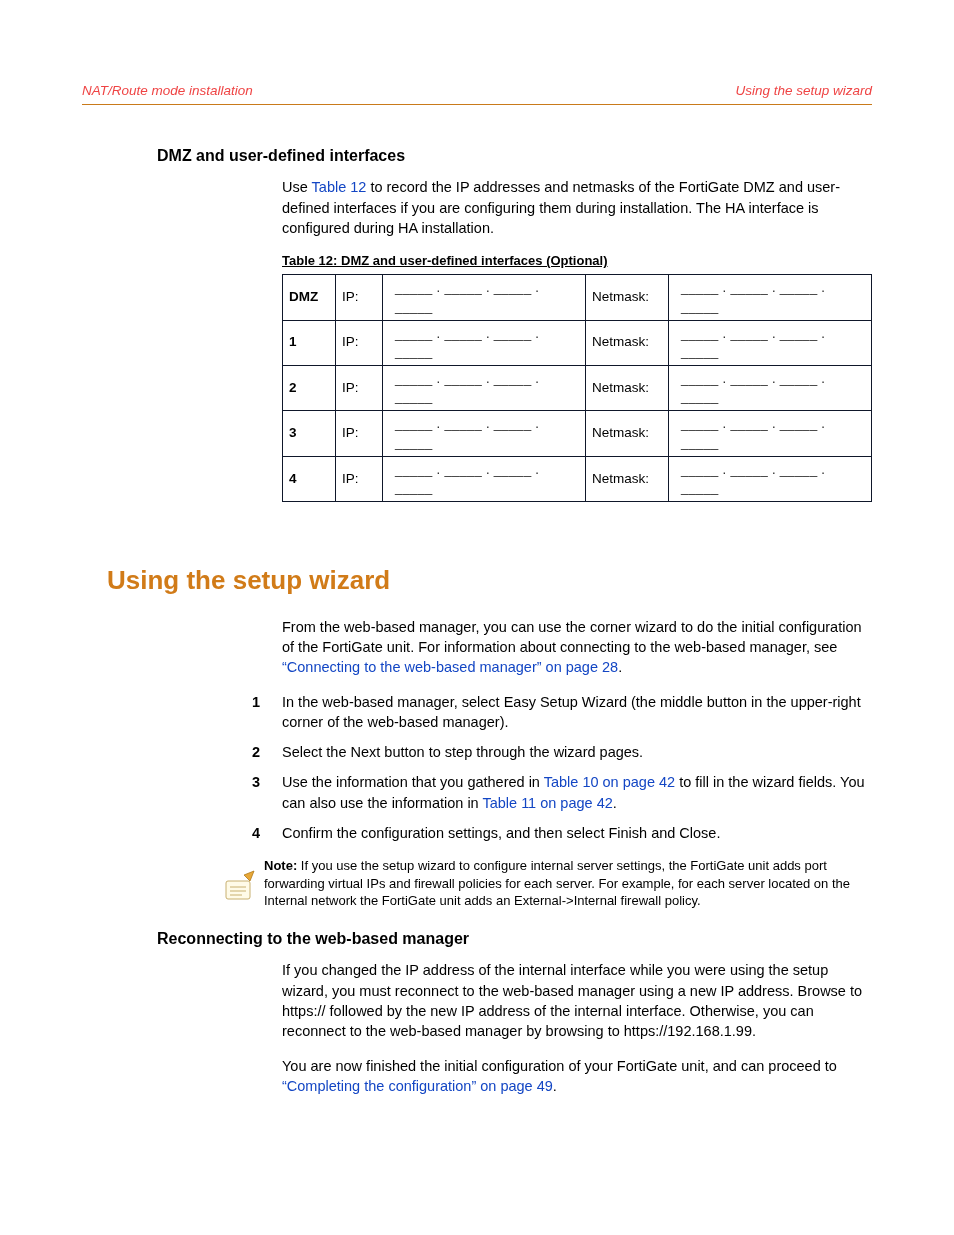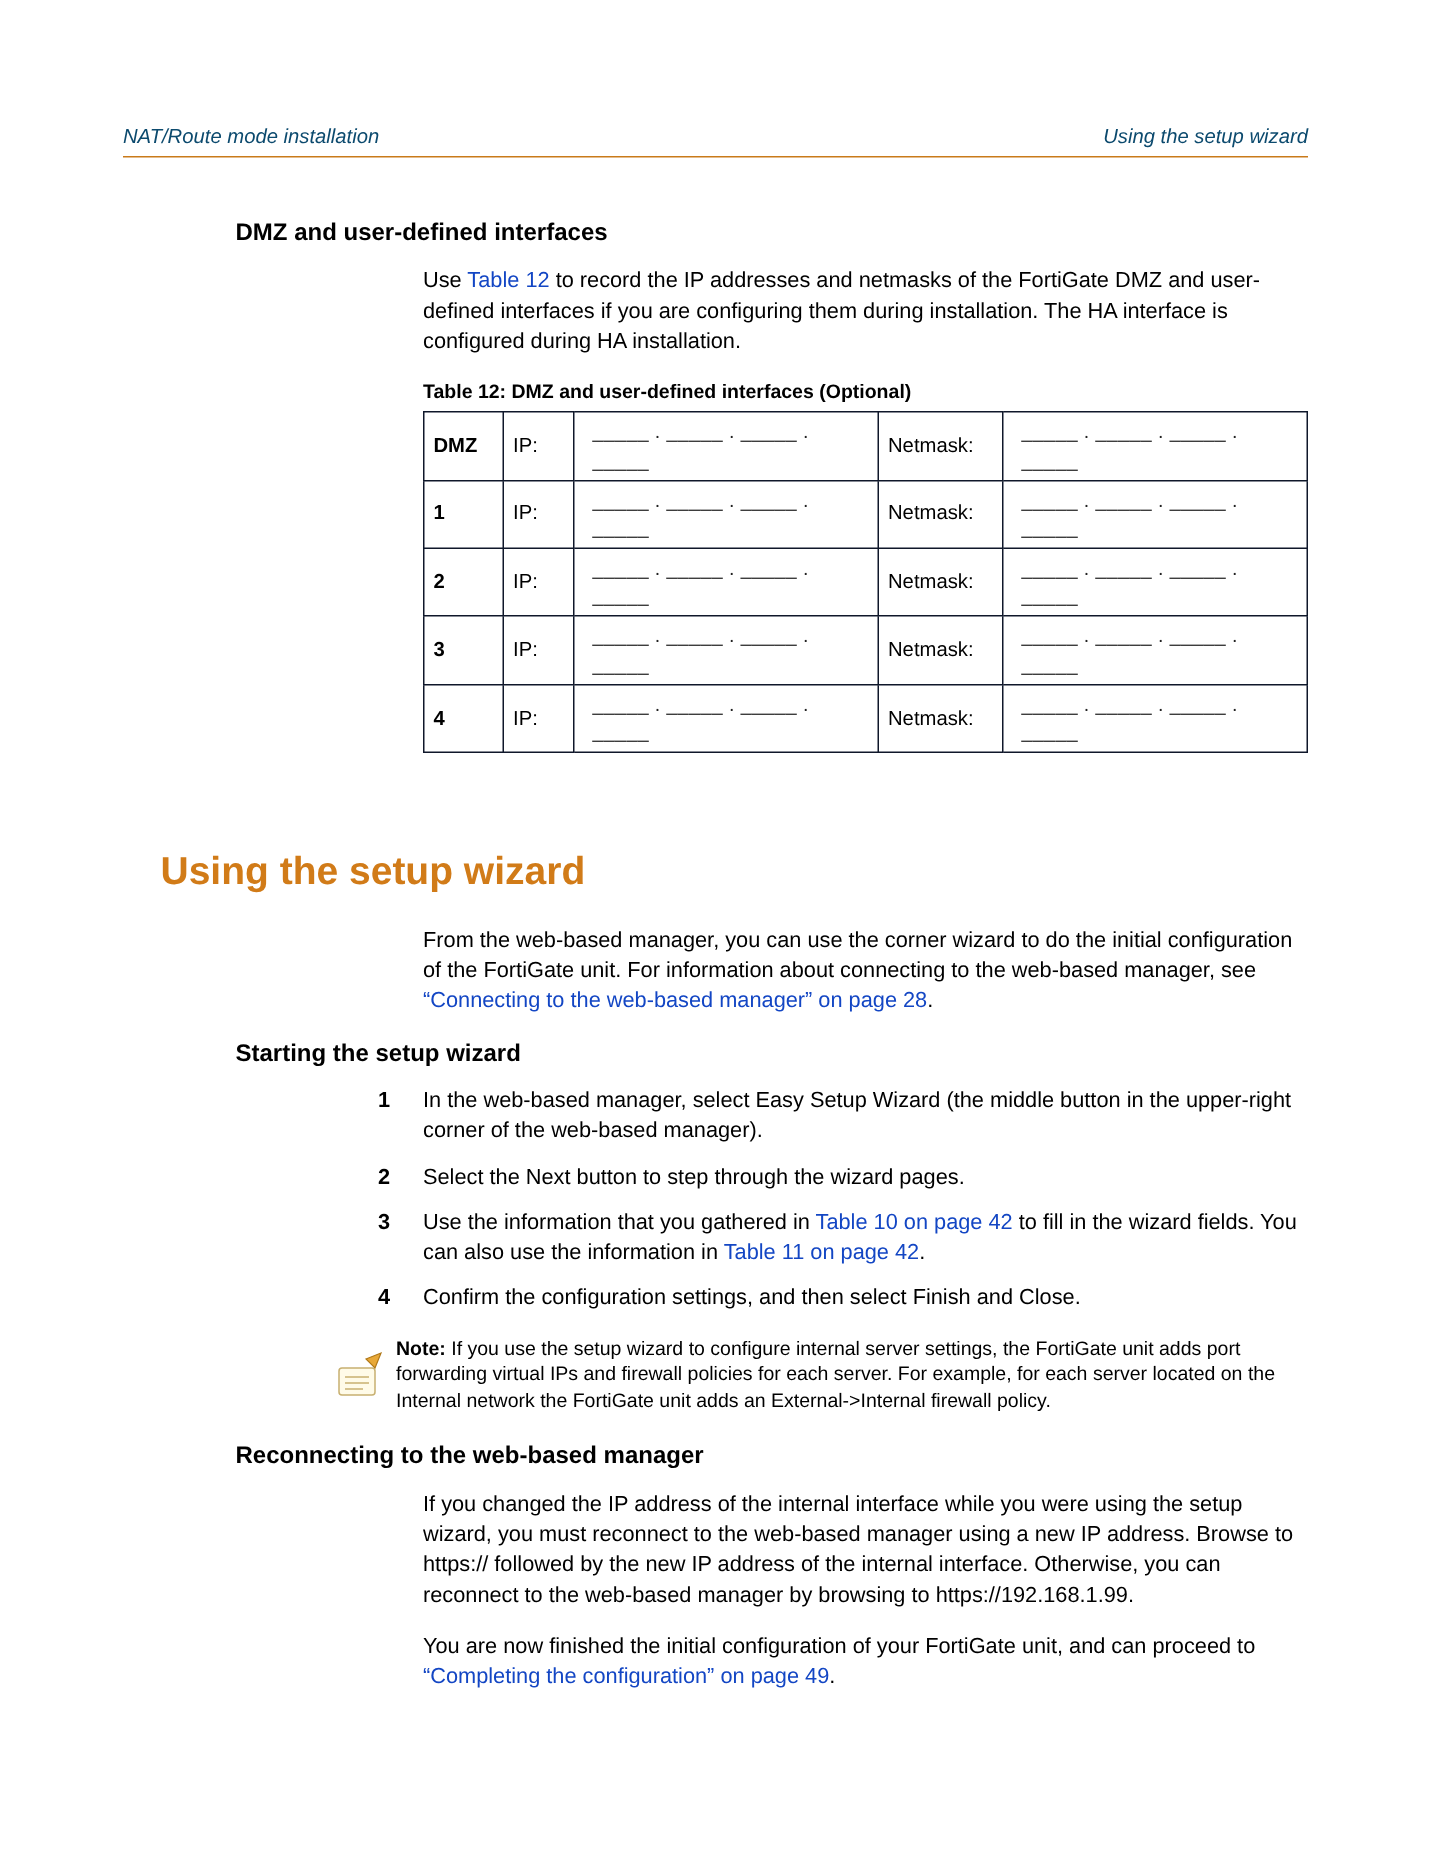--- a/index.html
+++ b/index.html
@@ -16,21 +16,21 @@
     height: 1235px;
     position: relative;
     box-sizing: border-box;
     padding: 82px 82px 0 82px;
   }
   .header-row {
     display: flex;
     justify-content: space-between;
     font-style: italic;
     font-size: 13.5px;
-    color: #0c4a6e;
+    color: #ef4444;
     border-bottom: 1.5px solid #c97a1a;
     padding-bottom: 3px;
     margin-bottom: 40px;
   }
   .body-indent {
     margin-left: 200px;
   }
   h2.subhead {
     font-size: 16px;
     font-weight: bold;
@@ -46,20 +46,21 @@
     margin: 0 0 14px 0;
   }
   .link {
     color: #1346c4;
     text-align: right;
   }
   .table-caption {
     font-weight: bold;
     font-size: 13px;
     margin: 8px 0 4px 0;
+    text-decoration: underline;
   }
   table.iface {
     border-collapse: collapse;
     width: 100%;
     font-size: 13.5px;
   }
   table.iface td {
     border: 1px solid #0f172a;
     padding: 4px 6px;
     vertical-align: middle;
@@ -195,21 +196,20 @@
     </table>
   </div>
 
   <h1 class="chapter">Using the setup wizard</h1>
   <div class="body-indent">
     <p class="body">
       <span>From the web-based manager, you can use the corner wizard to do the initial configuration of the FortiGate unit. For information about connecting to the web-based manager, see </span><span class="link">“Connecting to the web-based manager” on page 28</span><span>.</span>
     </p>
   </div>
 
-  <h2 class="subhead">Starting the setup wizard</h2>
   <div class="body-indent">
     <ol class="steps" id="steps-list">
         <li>
           <span class="num">1</span>
           <span class="txt"><span>In the web-based manager, select Easy Setup Wizard (the middle button in the upper-right corner of the web-based manager).</span></span>
         </li>
         <li>
           <span class="num">2</span>
           <span class="txt"><span>Select the Next button to step through the wizard pages.</span></span>
         </li>

